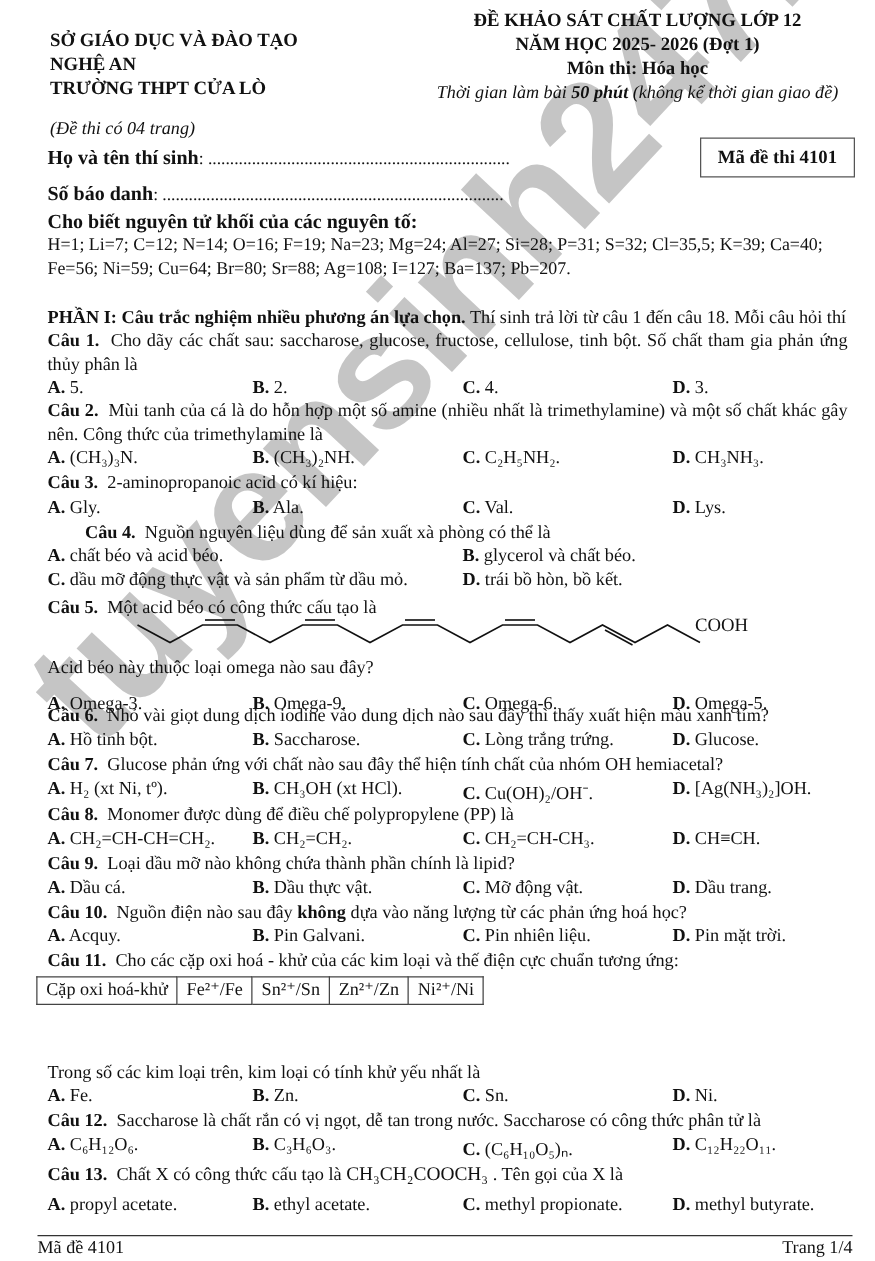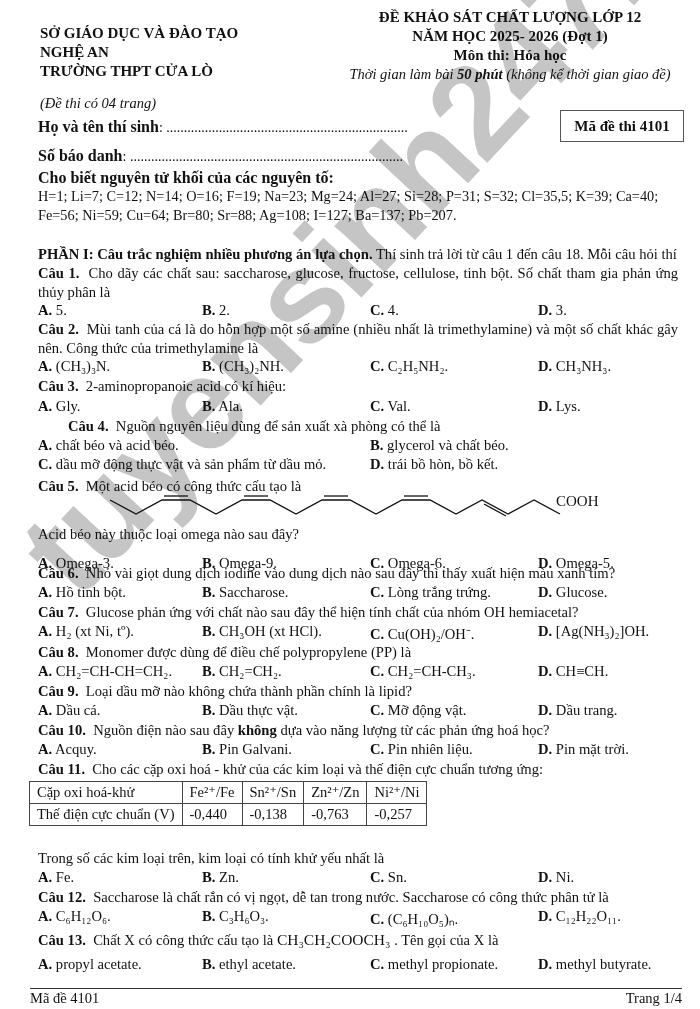--- a/index.html
+++ b/index.html
@@ -186,27 +186,20 @@
 </div>
 <table class="abs pot" style="left:29px; top:781px;">
   <tbody>
       <tr>
     <td>Cặp oxi hoá-khử</td>
     <td>Fe²⁺/Fe</td>
     <td>Sn²⁺/Sn</td>
     <td>Zn²⁺/Zn</td>
     <td>Ni²⁺/Ni</td>
   </tr>
-  <tr>
-    <td>Thế điện cực chuẩn (V)</td>
-    <td>-0,440</td>
-    <td>-0,138</td>
-    <td>-0,763</td>
-    <td>-0,257</td>
-  </tr>
 </tbody>
   </table>
 <div class="abs txt" style="top:849px;">Trong số các kim loại trên, kim loại có tính khử yếu nhất là</div>
 <div class="abs row4" style="top:869px;">
   <span class="opt o1"><b>A.</b> <span>Fe.</span></span>
   <span class="opt o2"><b>B.</b> <span>Zn.</span></span>
   <span class="opt o3"><b>C.</b> <span>Sn.</span></span>
   <span class="opt o4"><b>D.</b> <span>Ni.</span></span>
 </div>
 

